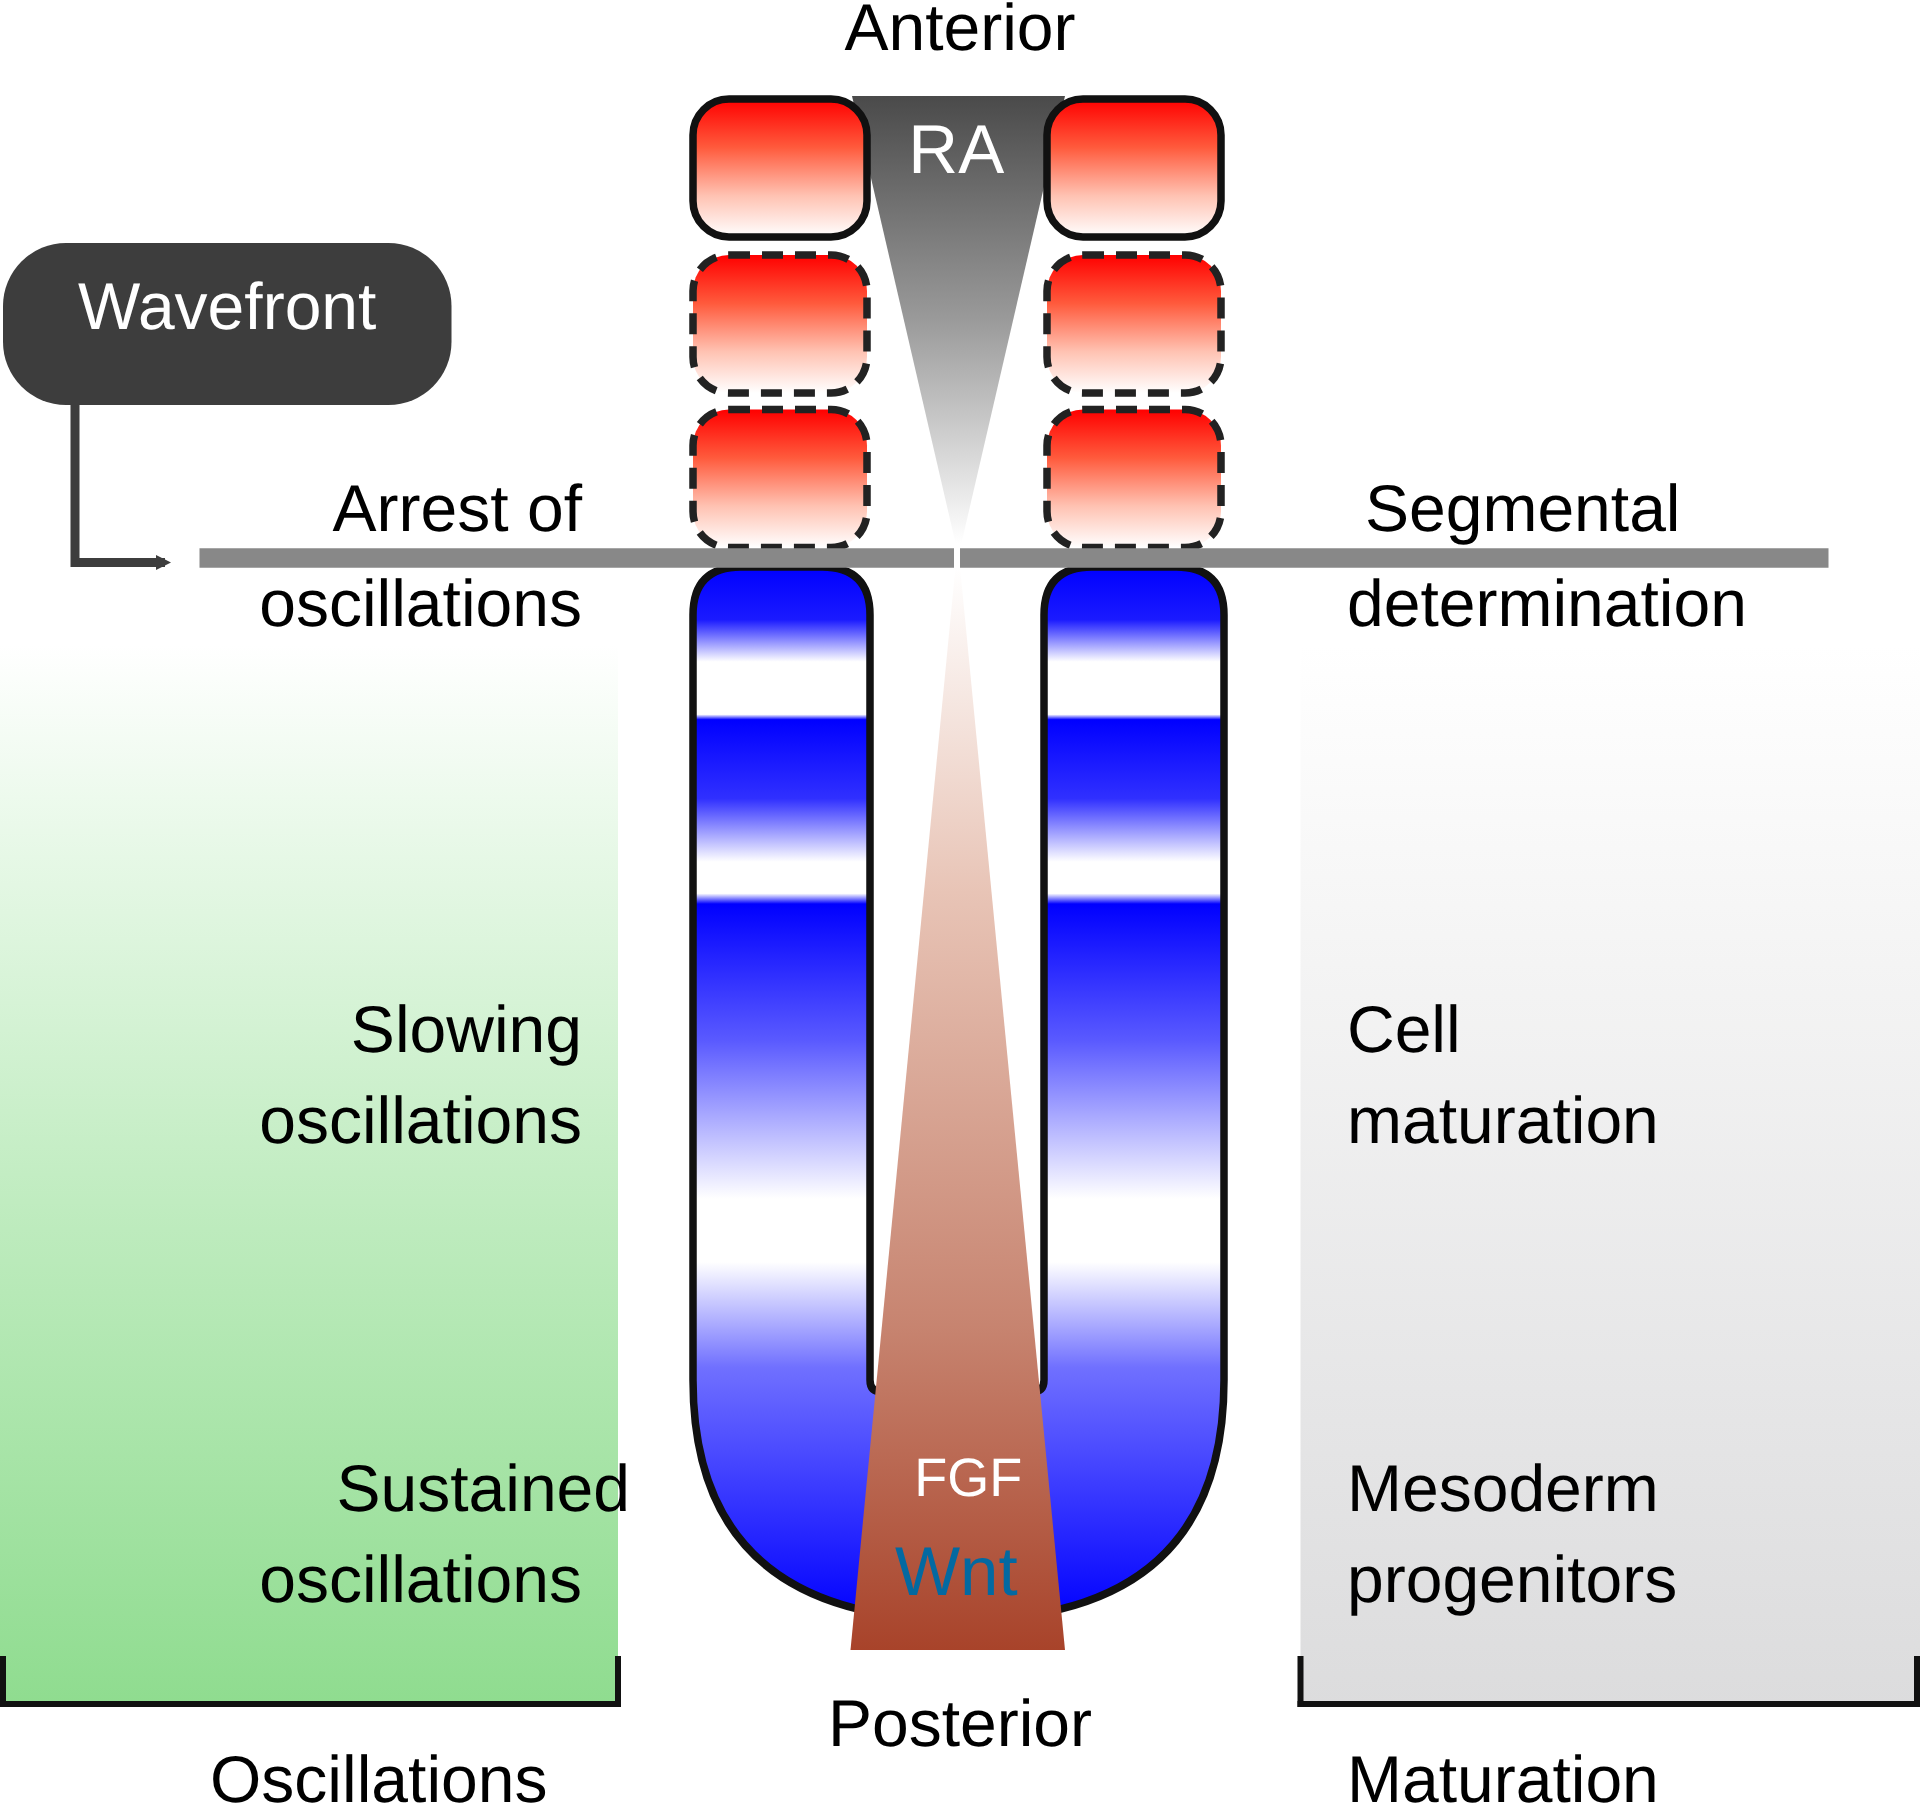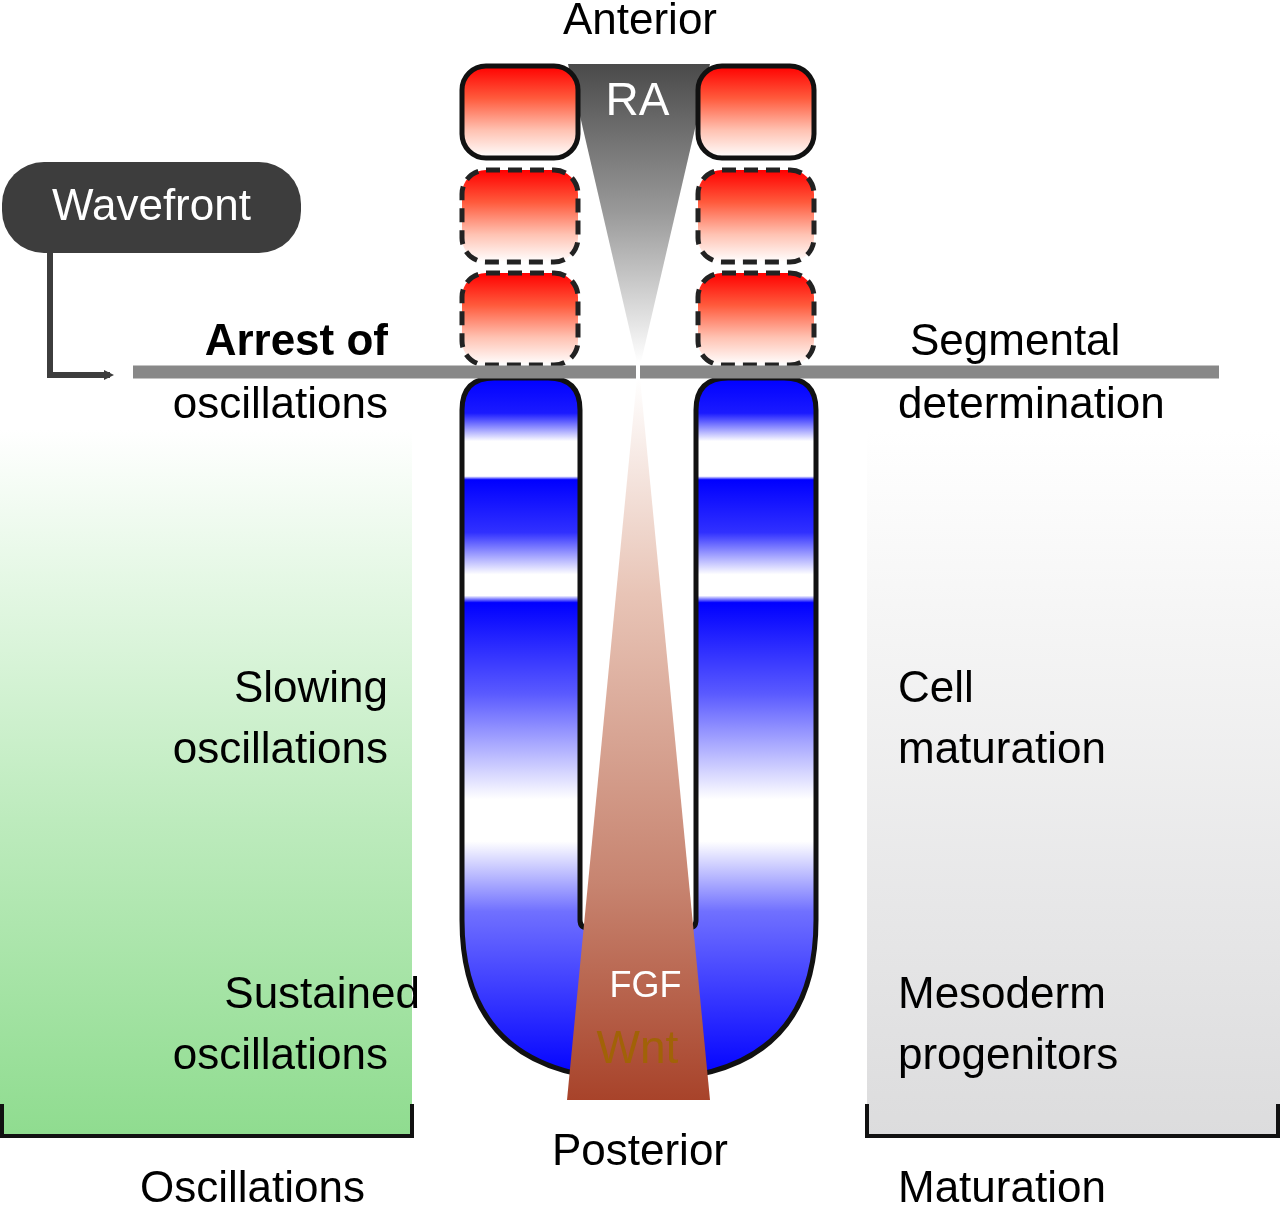--- a/index.html
+++ b/index.html
@@ -3,21 +3,21 @@
 <meta charset="utf-8">
 <style>
   html, body { margin:0; padding:0; background:#ffffff; }
   body { width:1280px; height:1205px; position:relative; overflow:hidden;
          font-family:"Liberation Sans", sans-serif; color:#000; }
   #stage { position:absolute; left:0; top:0; width:1280px; height:1205px; }
   .lbl { position:absolute; font-size:44px; line-height:62px; color:#000; white-space:nowrap; }
   .right-al { text-align:right; }
   .left-al { text-align:left; }
   .center-al { text-align:center; }
-  .wf-pill { position:absolute; left:2px; top:162px; width:299px; height:91px; background:#3d3d3d;
+  .wf-pill { position:absolute; left:2px; top:162px; width:299px; height:108px; background:#3d3d3d;
              border-radius:42px; color:#fff; font-size:44px; line-height:85px; text-align:center; }
   .panel-left { position:absolute; left:0; top:430px; width:412px; height:708px;
                 background:linear-gradient(to bottom, #ffffff 0%, #e6f8e6 20%, #bdebbd 55%, #8fdc8f 100%); }
   .panel-right { position:absolute; left:867px; top:430px; width:413px; height:708px;
                  background:linear-gradient(to bottom, #ffffff 0%, #f4f4f4 30%, #e6e6e7 70%, #dcdcdd 100%); }
   .bracket { position:absolute; height:34px; border:4px solid #111; border-top:none; box-sizing:border-box; }
 </style>
 </head>
 <body>
 
@@ -89,23 +89,23 @@
     <polyline points="50,245 50,375 110,375" fill="none" stroke="#3d3d3d" stroke-width="6" marker-end="url(#arrowHead)"></polyline>
   </svg>
 
   <div class="wf-pill">Wavefront</div>
 
   <div class="lbl center-al" style="left:490px;top:-12px;width:300px;">Anterior</div>
   <div class="lbl center-al" style="left:490px;top:1119px;width:300px;">Posterior</div>
 
   <div class="lbl center-al" style="left:560px;top:68px;width:155px;color:#fff;font-size:46px;">RA</div>
   <div class="lbl center-al" style="left:568px;top:954px;width:155px;color:#fff;font-size:36px;">FGF</div>
-  <div class="lbl center-al" style="left:560px;top:1016px;width:155px;color:#a16207;font-size:46px;">Wnt</div>
+  <div class="lbl center-al" style="left:560px;top:1016px;width:155px;color:#0369a1;font-size:46px;">Wnt</div>
 
-  <div class="lbl right-al" style="left:0;top:309px;width:388px;font-weight:bold;">Arrest of</div>
+  <div class="lbl right-al" style="left:0;top:309px;width:388px;">Arrest of</div>
   <div class="lbl right-al" style="left:0;top:372px;width:388px;">oscillations</div>
   <div class="lbl right-al" style="left:0;top:656px;width:388px;">Slowing</div>
   <div class="lbl right-al" style="left:0;top:717px;width:388px;">oscillations</div>
   <div class="lbl right-al" style="left:0;top:962px;width:388px;margin-left:32px;">Sustained</div>
   <div class="lbl right-al" style="left:0;top:1023px;width:388px;">oscillations</div>
   <div class="lbl center-al" style="left:50px;top:1156px;width:405px;">Oscillations</div>
 
   <div class="lbl left-al" style="left:898px;top:309px;margin-left:12px;">Segmental</div>
   <div class="lbl left-al" style="left:898px;top:372px;">determination</div>
   <div class="lbl left-al" style="left:898px;top:656px;">Cell</div>

